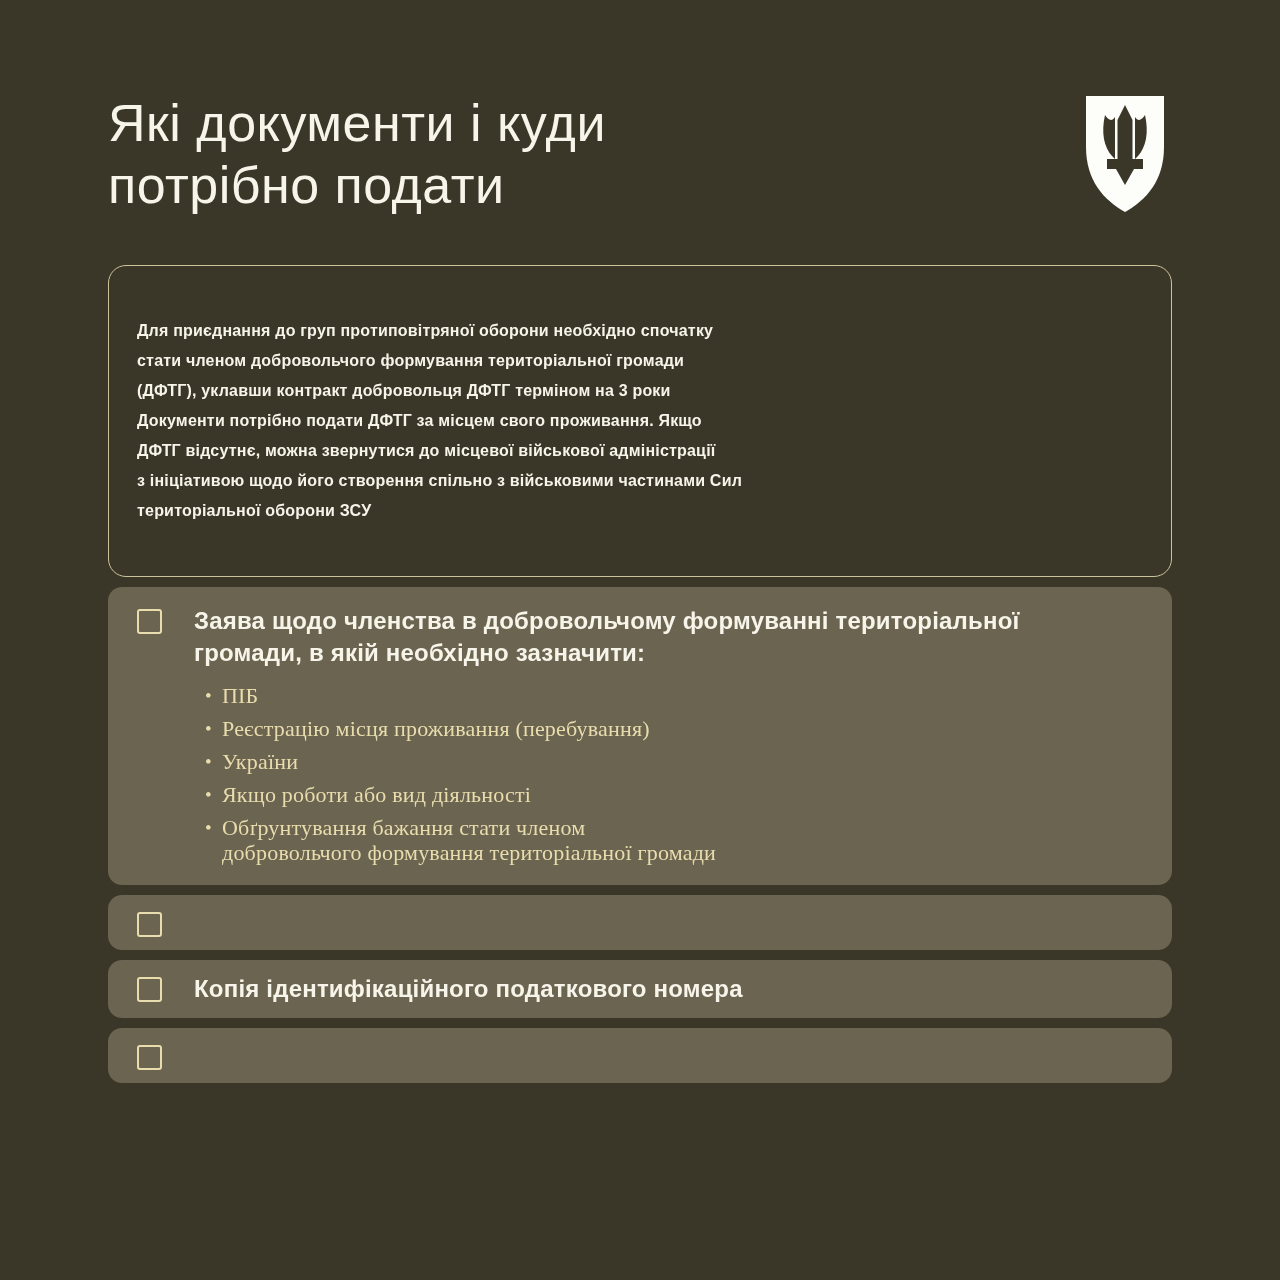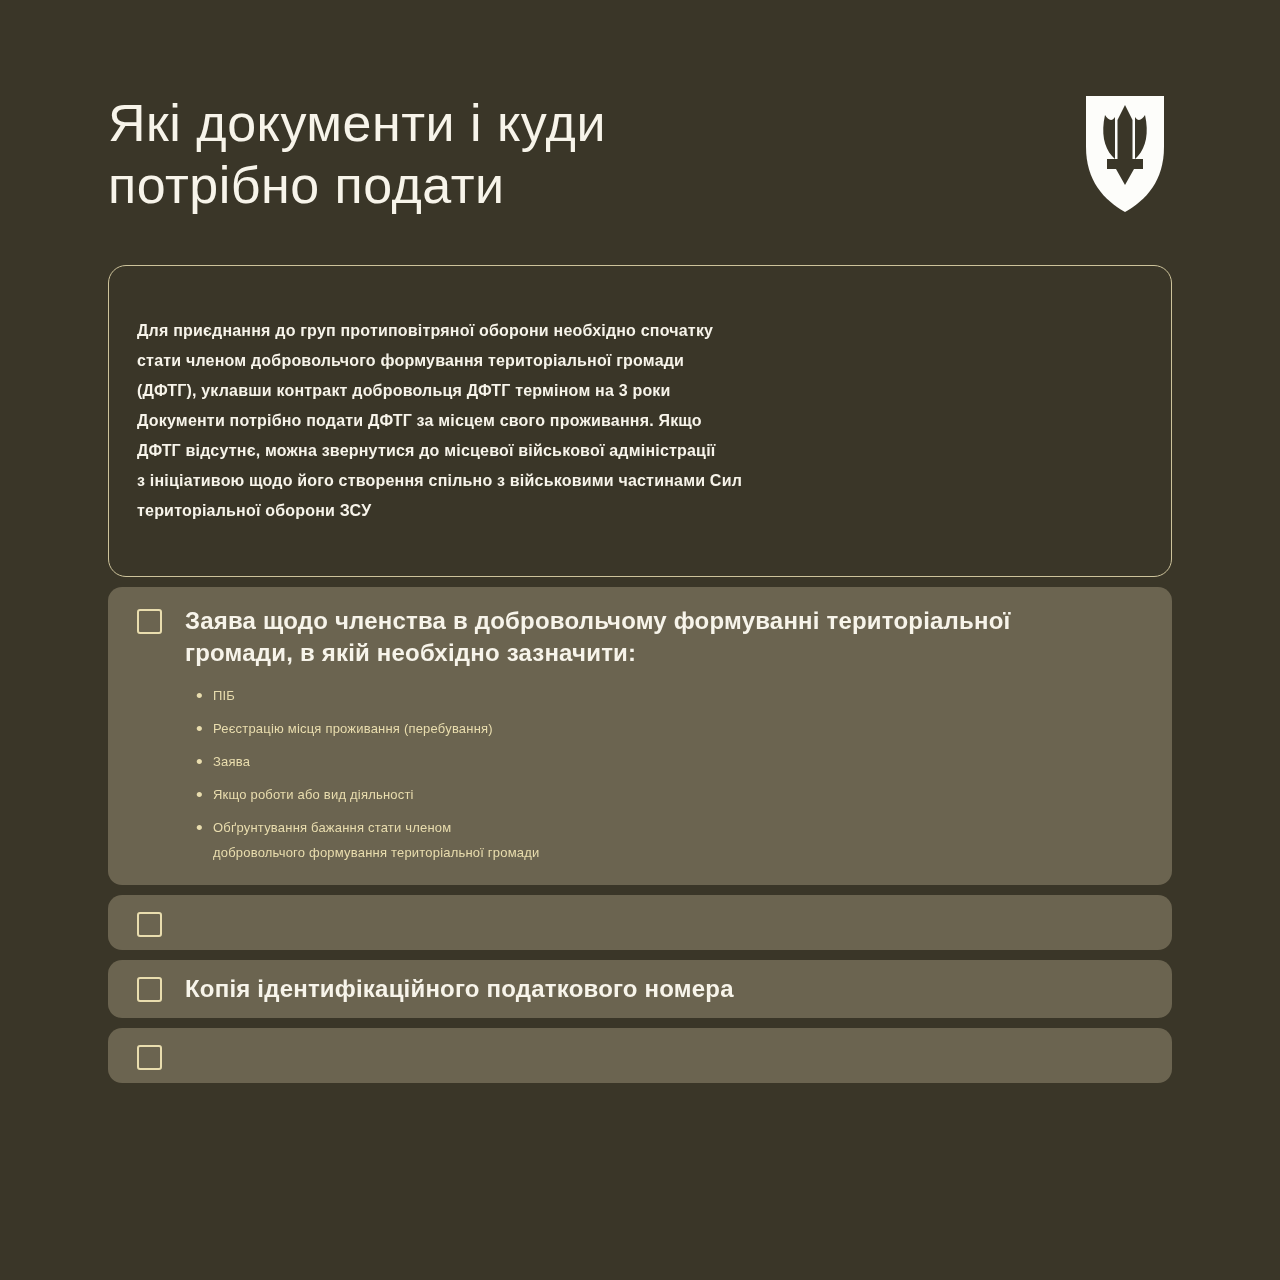--- a/index.html
+++ b/index.html
@@ -47,21 +47,21 @@
   .cards{
     margin:9px 108px 0 108px;
   }
   .card{
     background:var(--card);
     border-radius:14px;
     margin-top:10px;
     padding:13px 28px 13px 29px;
     display:flex;
     align-items:flex-start;
-    gap:23px;
+    gap:32px;
   }
   .card.first{
     padding-top:18px;
     padding-bottom:20px;
   }
   .checkbox{
     flex:0 0 auto;
     width:25px;
     height:25px;
     margin-top:4px;
@@ -79,26 +79,27 @@
   }
   .sub-list{
     list-style:none;
     margin:14px 0 0 0;
     padding-left:11px;
   }
   .sub-list li{
     position:relative;
     padding-left:17px;
     margin-bottom:8px;
-    font-size:13px;
+    font-size:22px;
     font-weight:400;
     line-height:25px;
     letter-spacing:.2px;
     white-space:pre-line;
     color:var(--cream);
+    font-family:Liberation Serif, serif;
   }
   .sub-list li:last-child{margin-bottom:0;}
   .sub-list li::before{
     content:"\2022";
     position:absolute;
     left:0;
     top:0;
     color:var(--cream);
     font-size:19px;
   }
@@ -136,21 +137,21 @@
 <div class="cards">
 
   <div class="card first">
     <span class="checkbox"></span>
     <div>
       <div class="card-text">Заява щодо членства в добровольчому формуванні територіальної
 громади, в якій необхідно зазначити:</div>
       <ul class="sub-list">
         <li>ПІБ</li>
         <li>Реєстрацію місця проживання (перебування)</li>
-        <li>Заява</li>
+        <li>України</li>
         <li>Якщо роботи або вид діяльності</li>
         <li>Обґрунтування бажання стати членом
 добровольчого формування територіальної громади</li>
       </ul>
     </div>
   </div>
 
 
   <div class="card">
     <span class="checkbox"></span>

